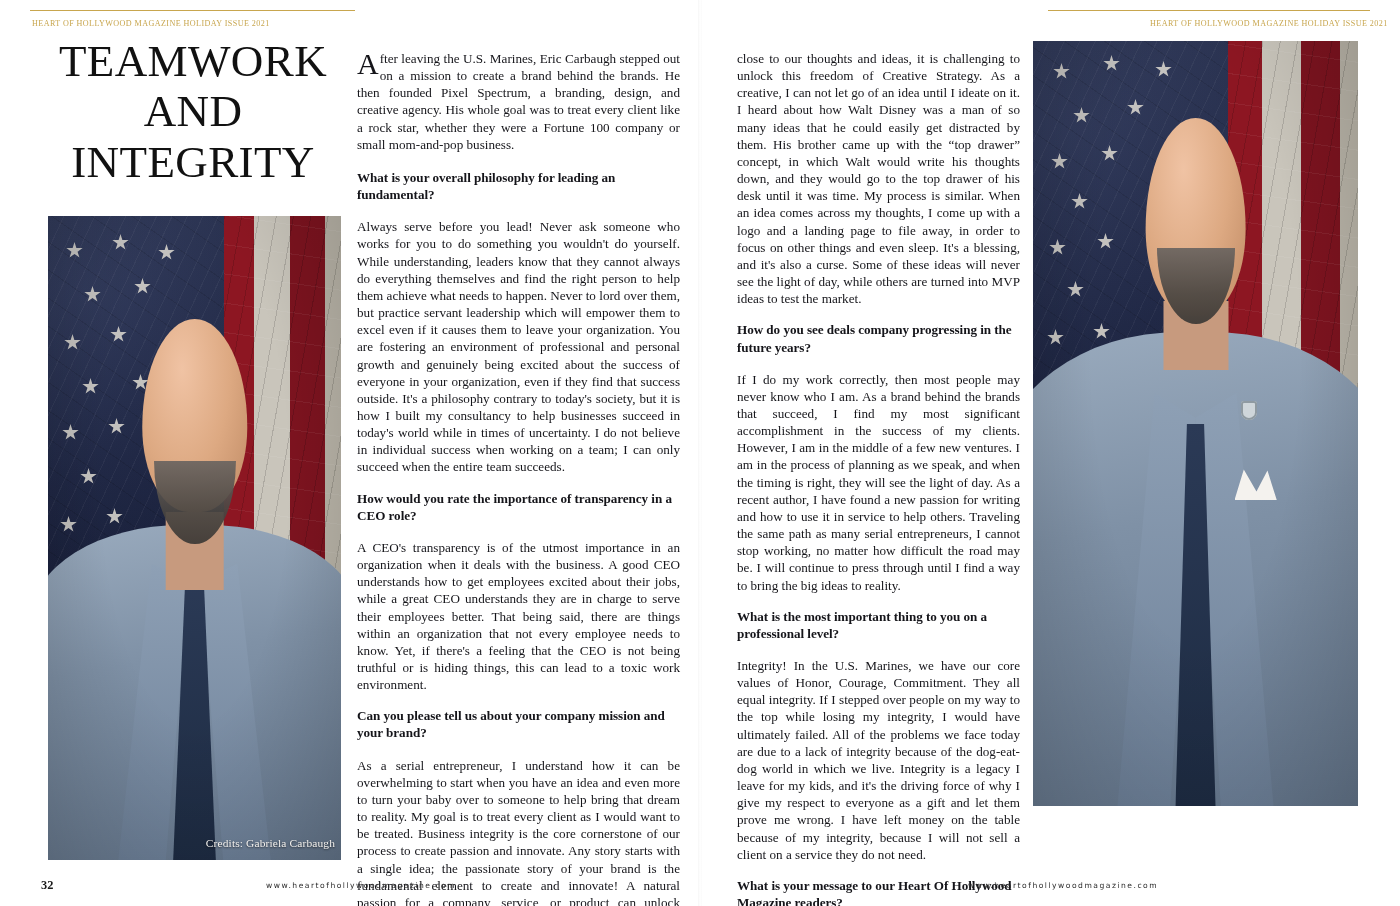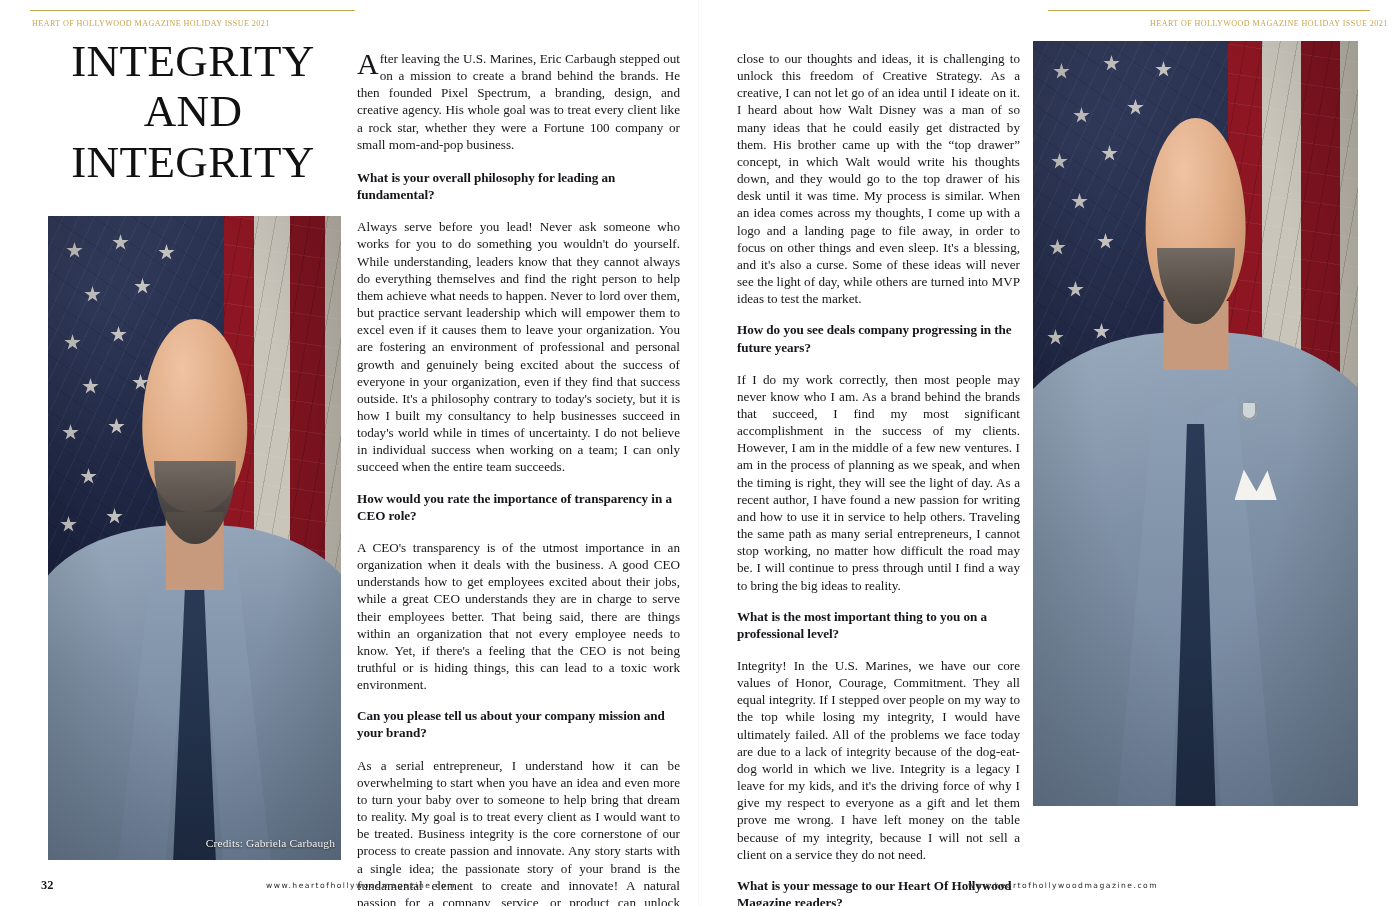--- a/index.html
+++ b/index.html
@@ -308,21 +308,21 @@
 
 <div class="spread">
 
   <div class="rule rule-left"></div>
   <div class="runhead runhead-left">HEART OF HOLLYWOOD MAGAZINE HOLIDAY ISSUE 2021</div>
 
   <div class="rule rule-right"></div>
   <div class="runhead runhead-right">HEART OF HOLLYWOOD MAGAZINE HOLIDAY ISSUE 2021</div>
 
   <div class="headline">
-    <span class="l1">INTEGRITY</span>
+    <span class="l1">TEAMWORK</span>
     <span class="l2">AND INTEGRITY</span>
   </div>
 
 
   <div class="photo photo-left">
     <div class="flag">
       <div class="canton"></div>
       <div class="stripes"></div>
       <div class="star" style="left:18px;  top:26px;"></div>
       <div class="star" style="left:64px;  top:18px;"></div>

